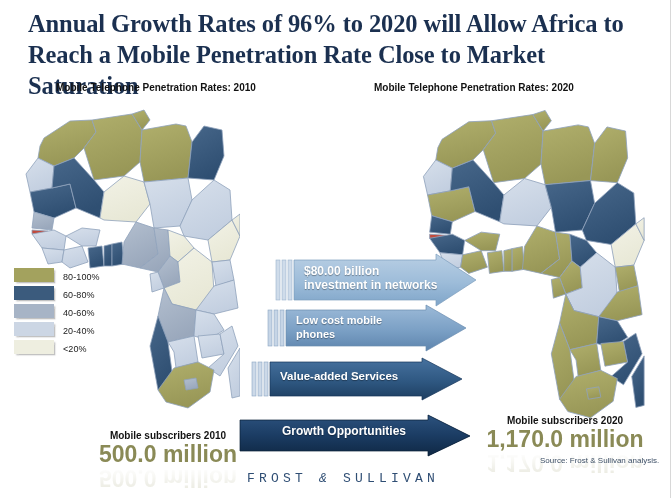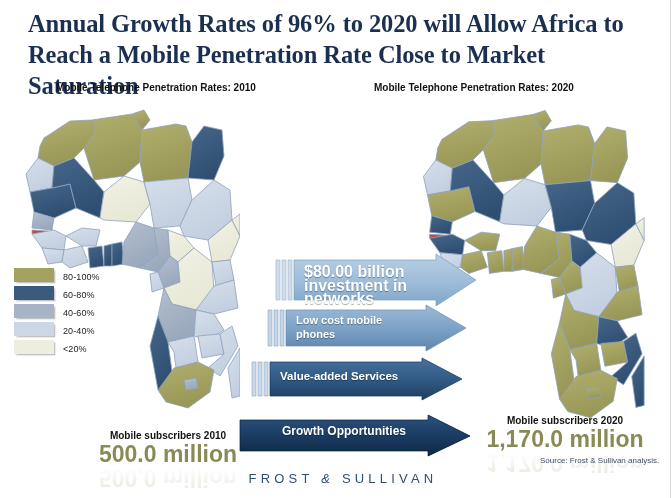--- a/index.html
+++ b/index.html
@@ -67,21 +67,21 @@
   .arrow svg{display:block;overflow:visible;}
   .arrow .atext{
     position:absolute;
     color:#ffffff;font-weight:bold;
     line-height:13.5px;
     text-shadow:0 1px 1px rgba(0,0,0,.35);
     white-space:pre-line;
   }
 
   .a1{left:276px;top:254px;}
-  .a1 .atext{left:28px;top:11px;font-size:16px;}
+  .a1 .atext{left:28px;top:11px;font-size:12px;}
   .a2{left:268px;top:305px;}
   .a2 .atext{left:28px;top:9px;font-size:11px;}
   .a3{left:252px;top:358px;}
   .a3 .atext{left:28px;top:12px;font-size:11.5px;}
   .a4{left:240px;top:415px;}
   .a4 .atext{left:42px;top:10px;font-size:12px;}
 
   
   .subs{position:absolute;text-align:center;z-index:6;}
   .subs .lbl{font-size:10px;font-weight:bold;color:#121212;margin-bottom:1px;white-space:nowrap;}
@@ -104,21 +104,21 @@
   
   .source{
     position:absolute;left:540px;top:456px;
     font-size:8px;color:#3d4f66;white-space:nowrap;z-index:7;
   }
 
   
   .footer-logo{
     position:absolute;left:16px;right:0;top:471px;
     text-align:center;
-    font-family:Liberation Sans, sans-serif;
+    font-family:Liberation Mono, monospace;
     font-size:13px;color:#2f4e74;
     letter-spacing:4.2px;
     z-index:7;
   }
   .footer-logo .amp{font-style:italic;}
 </style>
 </head>
 <body>
 
 <div class="slide">

